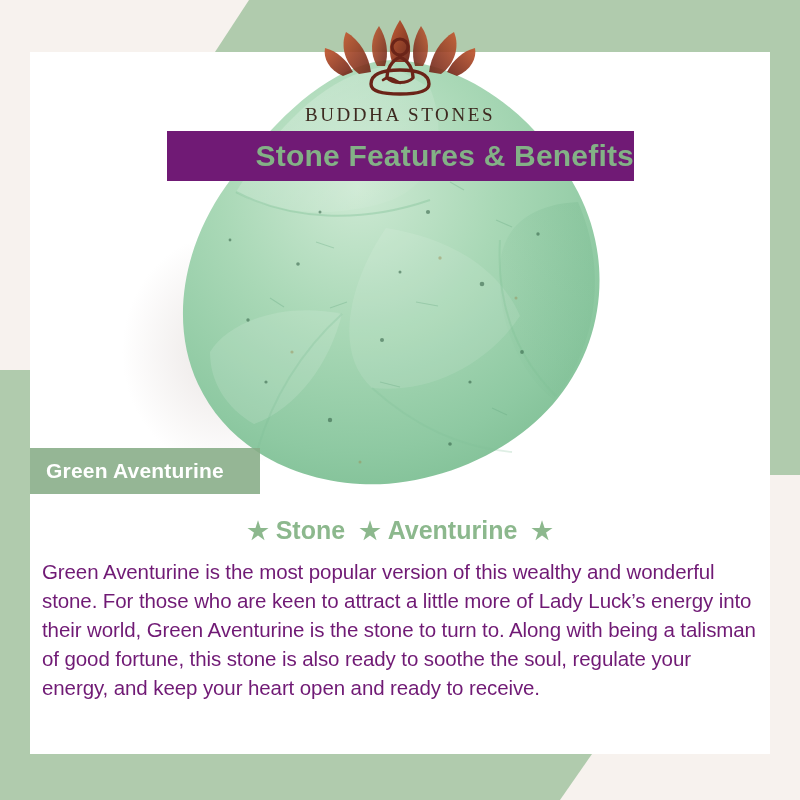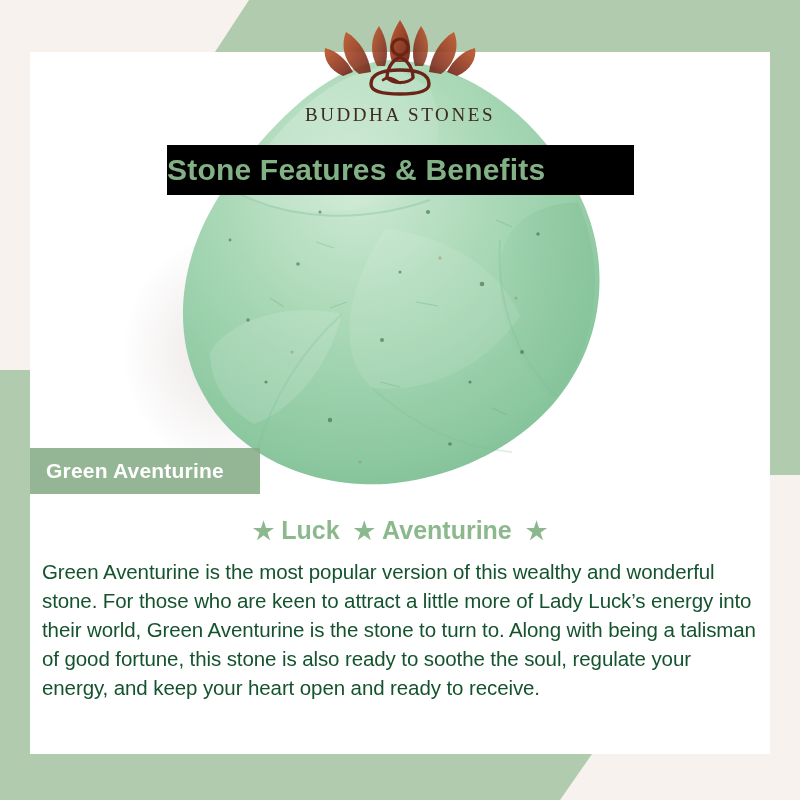--- a/index.html
+++ b/index.html
@@ -63,24 +63,24 @@
     font-family:"Liberation Serif", serif;
     font-size:19px;
     letter-spacing:2.6px;
     color:#3d2a20;
     font-weight:400;
   }
 
   
   .title-banner {
     position:absolute;
-    top:145px; left:167px;
+    top:131px; left:167px;
     width:467px; height:50px;
-    background:#000000;
-    display:flex; align-items:center; justify-content:flex-start;
+    background:#701a75;
+    display:flex; align-items:center; justify-content:flex-end;
     z-index:6;
   }
   .title-banner h1 {
     font-size:30px;
     font-weight:700;
     color:#83b186;
     letter-spacing:0.2px;
     white-space:nowrap;
   }
 
@@ -132,21 +132,21 @@
   .benefit {
     display:flex; align-items:center; gap:7px;
     font-size:25px; font-weight:700; color:#8cb88d;
     white-space:nowrap;
   }
   .benefit .star { font-size:24px; line-height:1; color:#8cb88d; }
 
   .paragraph {
     font-size:20.5px;
     line-height:1.42;
-    color:#14532d;
+    color:#701a75;
     padding:0 4px;
     text-align:left;
     font-weight:400;
     letter-spacing:-0.1px;
   }
 </style>
 </head>
 <body>
 
 <div id="poster">
@@ -285,21 +285,21 @@
 
   <div class="title-banner">
     <h1>Stone Features &amp; Benefits</h1>
   </div>
 
   <div class="body-panel">
 
     <div class="benefits">
       <div class="benefit">
         <span class="star">★</span>
-        <span>Luck</span>
+        <span>Stone</span>
       </div>
       <div class="benefit">
         <span class="star">★</span>
         <span>Aventurine</span>
       </div>
       <div class="benefit">
         <span class="star">★</span>
       </div>
     </div>
 

